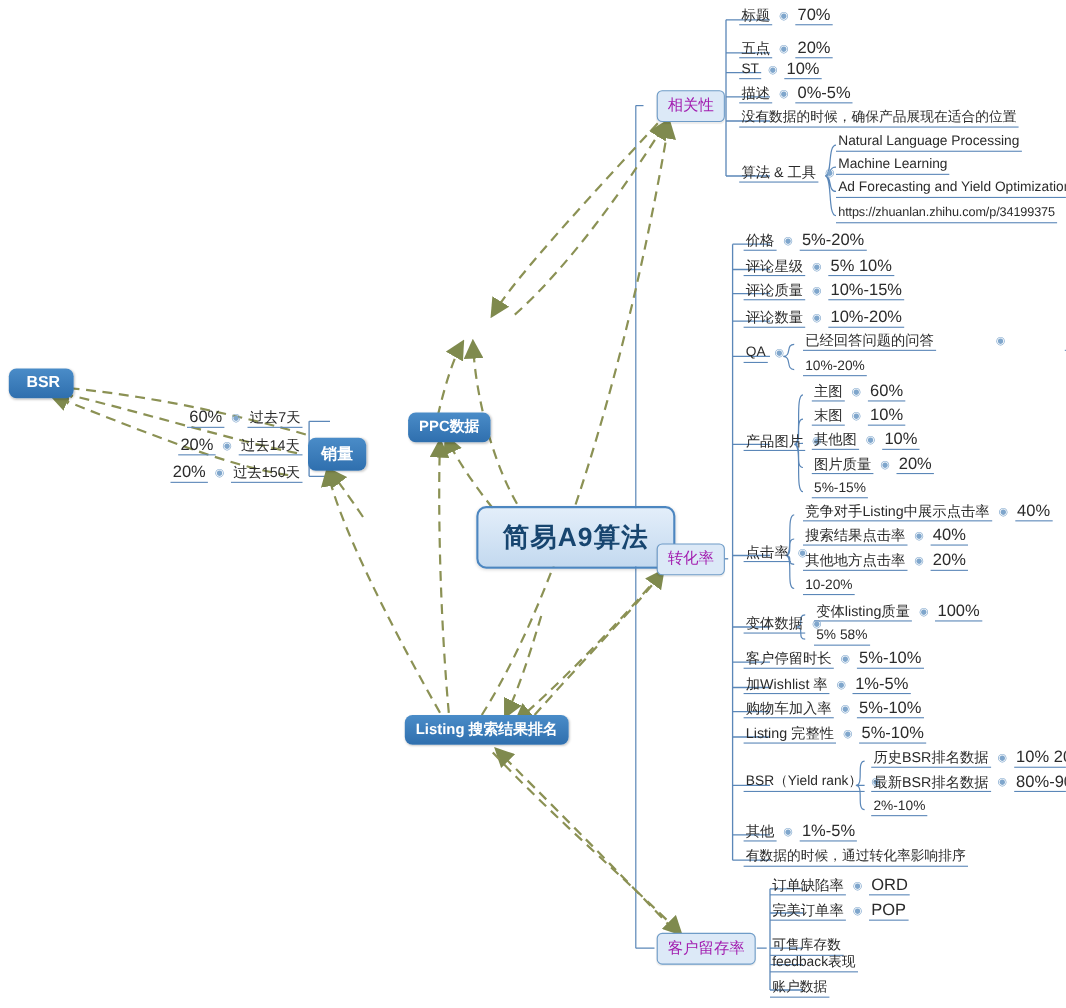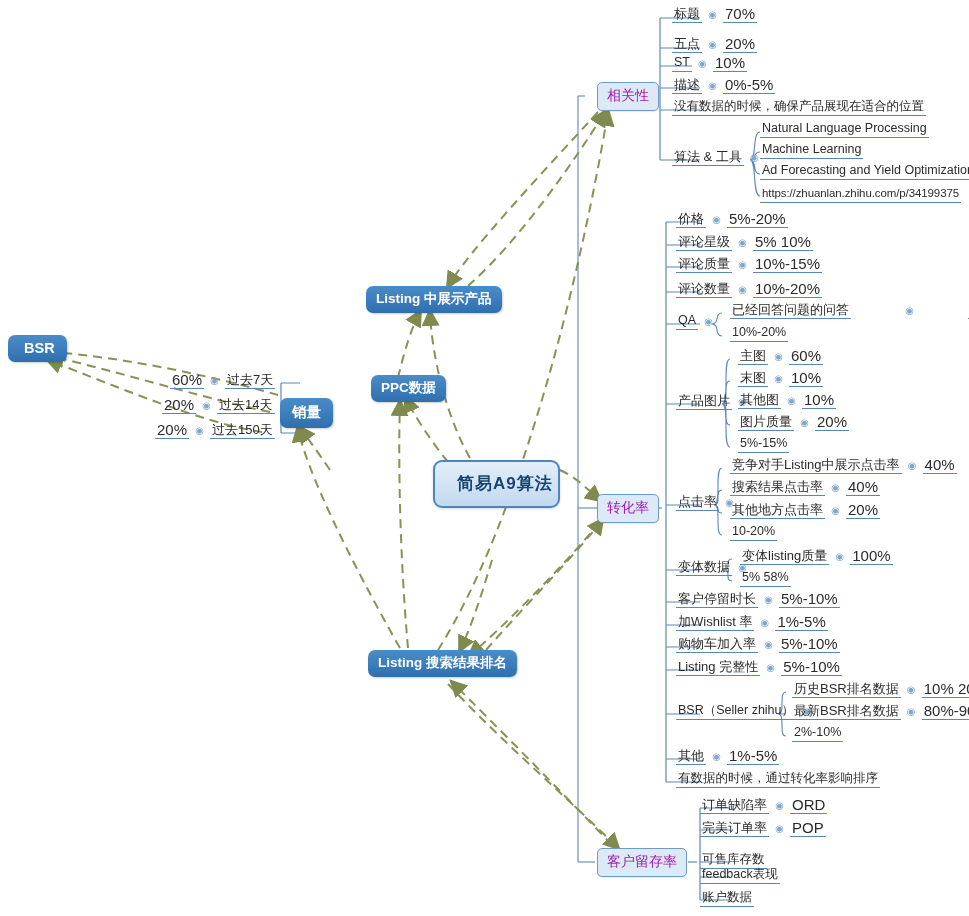--- a/index.html
+++ b/index.html
@@ -46,22 +46,22 @@
     padding:5px 12px 6px 12px;white-space:nowrap;
     box-shadow:1px 1px 2px rgba(0,0,0,.20);
   }
   .bnode.small{font-size:13.5px;padding:4px 10px 5px 10px;}
 
   
   .center{
     position:absolute;left:433px;top:460px;
     background:linear-gradient(180deg,#e3eefa 0%,#c3d9ef 100%);
     border:2.2px solid #4c86c0;border-radius:9px;
-    color:#17456f;font-weight:bold;font-size:17px;letter-spacing:1px;
-    padding:10px 5px 11px 22px;white-space:nowrap;
+    color:#17456f;font-weight:bold;font-size:24px;letter-spacing:1px;
+    padding:10px 22px 11px 22px;white-space:nowrap;
     box-shadow:0 1px 3px rgba(0,0,0,.15);
   }
 </style>
 </head>
 <body>
 
 <div id="canvas">
 
   <svg class="wires" viewBox="0 0 969 916">
     <defs>
@@ -135,21 +135,20 @@
 
     <path d="M448,684 C500,740 570,800 618,848" stroke="#8b9154" stroke-width="2" fill="none" stroke-dasharray="9,6" marker-end="url(#ar)"></path>
 
     <path d="M330,470 C318,452 306,436 300,428" stroke="#8b9154" stroke-width="2" fill="none" stroke-dasharray="9,6" marker-end="url(#ar)"></path>
   </svg>
 
   <div class="center">简易A9算法</div>
 
   <div class="bnode" style="left:8px;top:335px;padding-left:16px;">BSR</div>
   <div class="bnode" style="left:280px;top:398px;">销量</div>
-  <div class="bnode small" style="left:366px;top:286px;">Listing 中展示产品</div>
   <div class="bnode small" style="left:371px;top:375px;">PPC数据</div>
   <div class="bnode small" style="left:368px;top:650px;">Listing 搜索结果排名</div>
 
   <div class="pill" style="left:597px;top:82px;">相关性</div>
   <div class="pill" style="left:597px;top:494px;">转化率</div>
   <div class="pill" style="left:597px;top:848px;">客户留存率</div>
 
   <div class="row" style="left:170px;top:372px;">
     <span class="val">60%</span>
     <span class="bullet">◉</span>
@@ -257,21 +256,21 @@
     <span class="lbl cn">购物车加入率</span>
     <span class="bullet">◉</span>
     <span class="val">5%-10%</span>
   </div>
   <div class="row" style="left:676px;top:659px;">
     <span class="lbl cn">Listing 完整性</span>
     <span class="bullet">◉</span>
     <span class="val">5%-10%</span>
   </div>
   <div class="row" style="left:676px;top:703px;">
-    <span class="lbl">BSR（Seller zhihu）</span>
+    <span class="lbl">BSR（Yield rank）</span>
     <span class="bullet">◉</span>
   </div>
   <div class="row" style="left:676px;top:748px;">
     <span class="lbl cn">其他</span>
     <span class="bullet">◉</span>
     <span class="val">1%-5%</span>
   </div>
   <div class="row" style="left:676px;top:771px;">
     <span class="plain cn">有数据的时候，通过转化率影响排序</span>
   </div>

